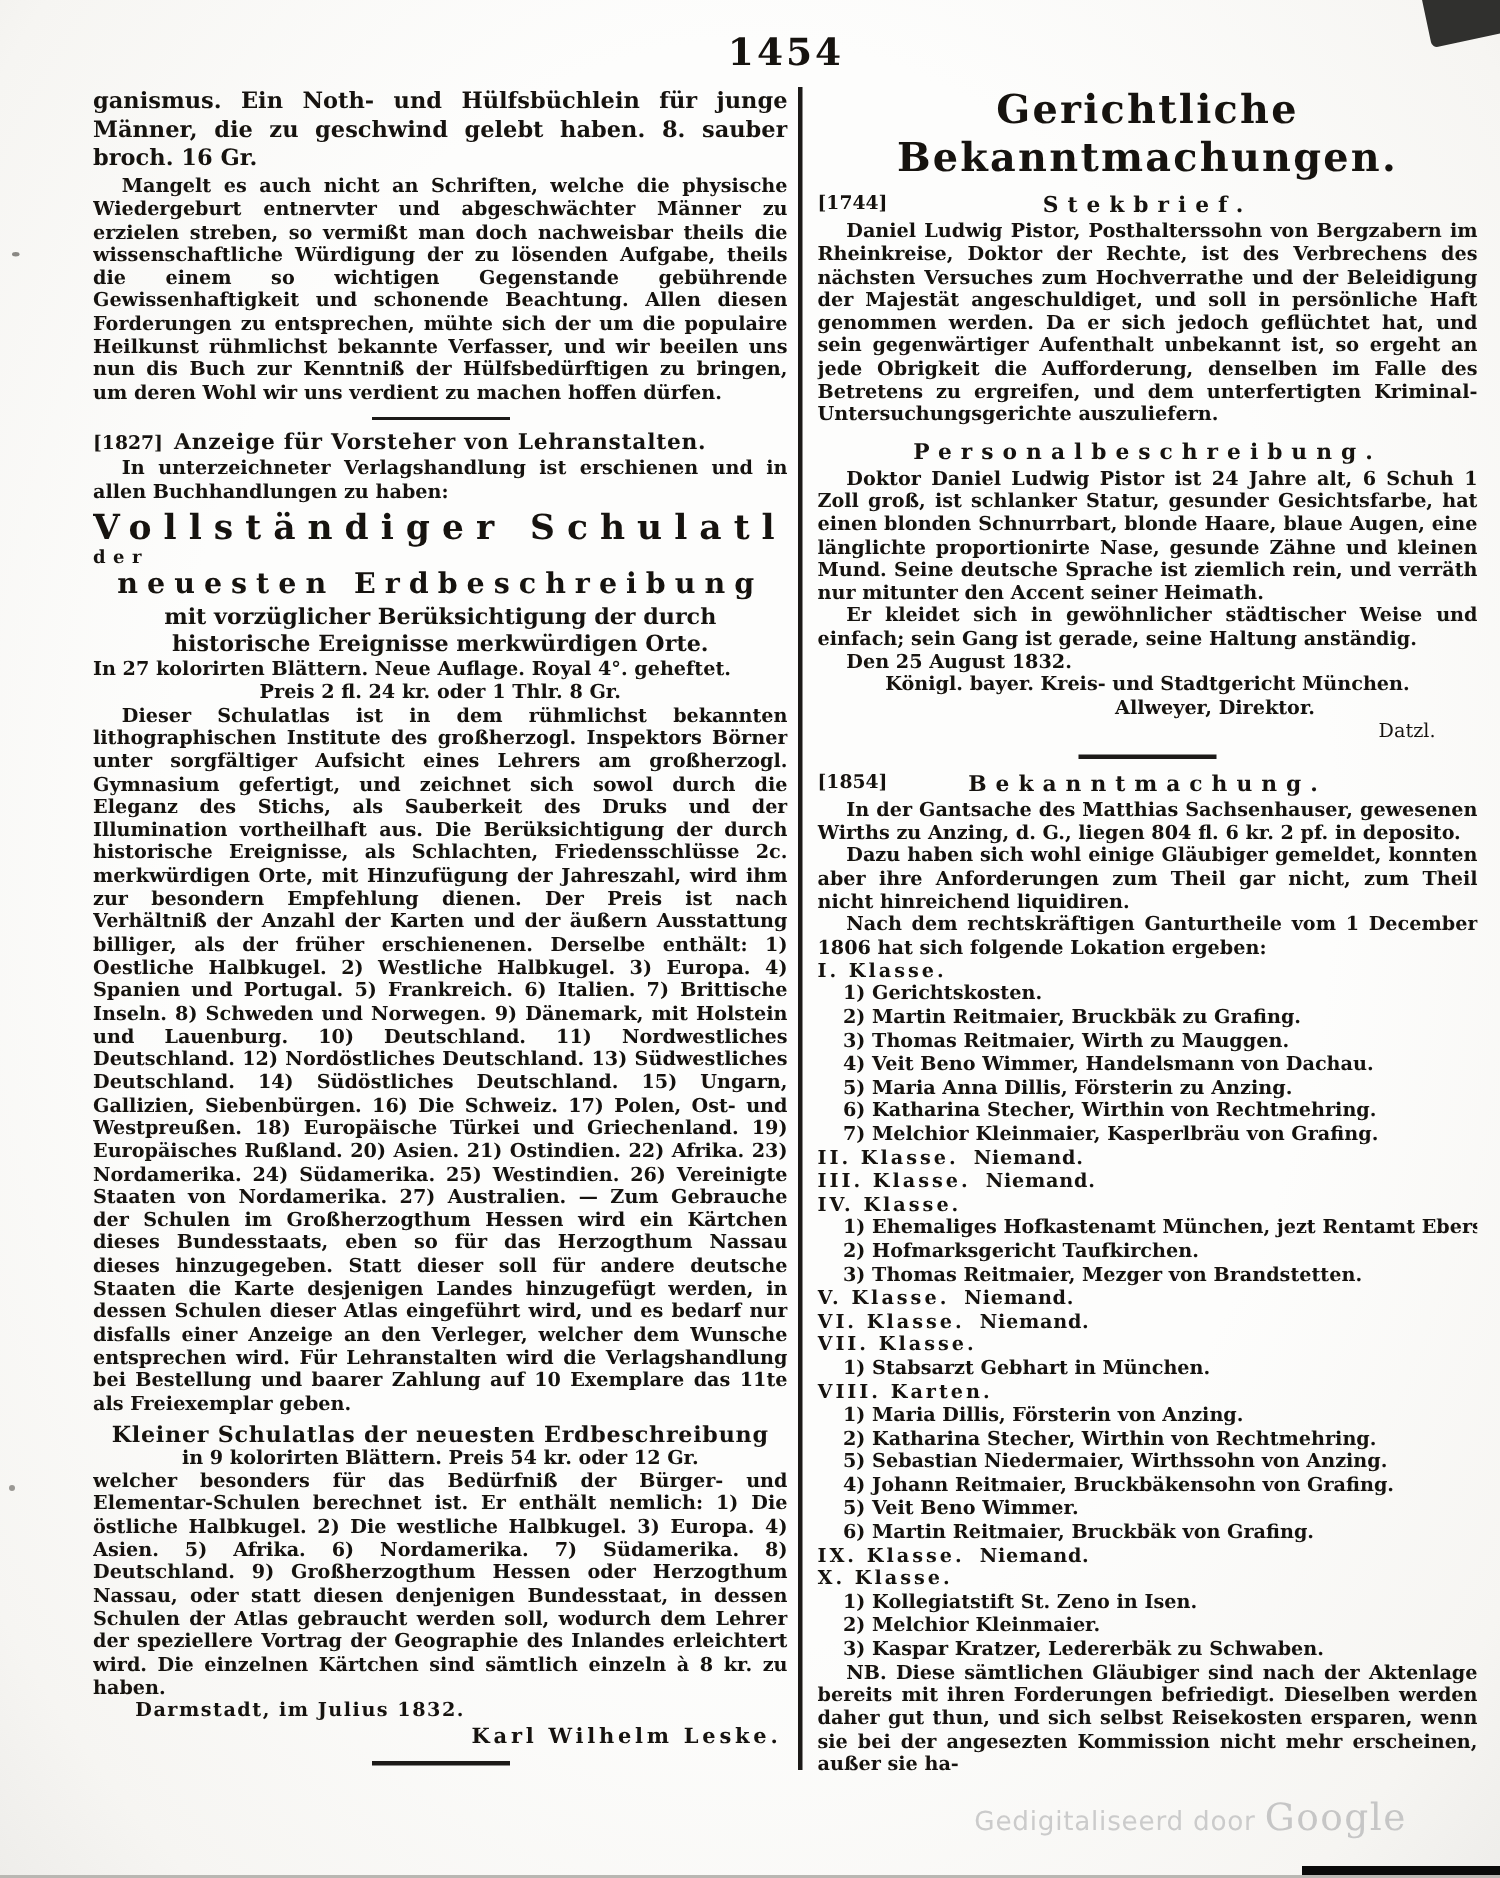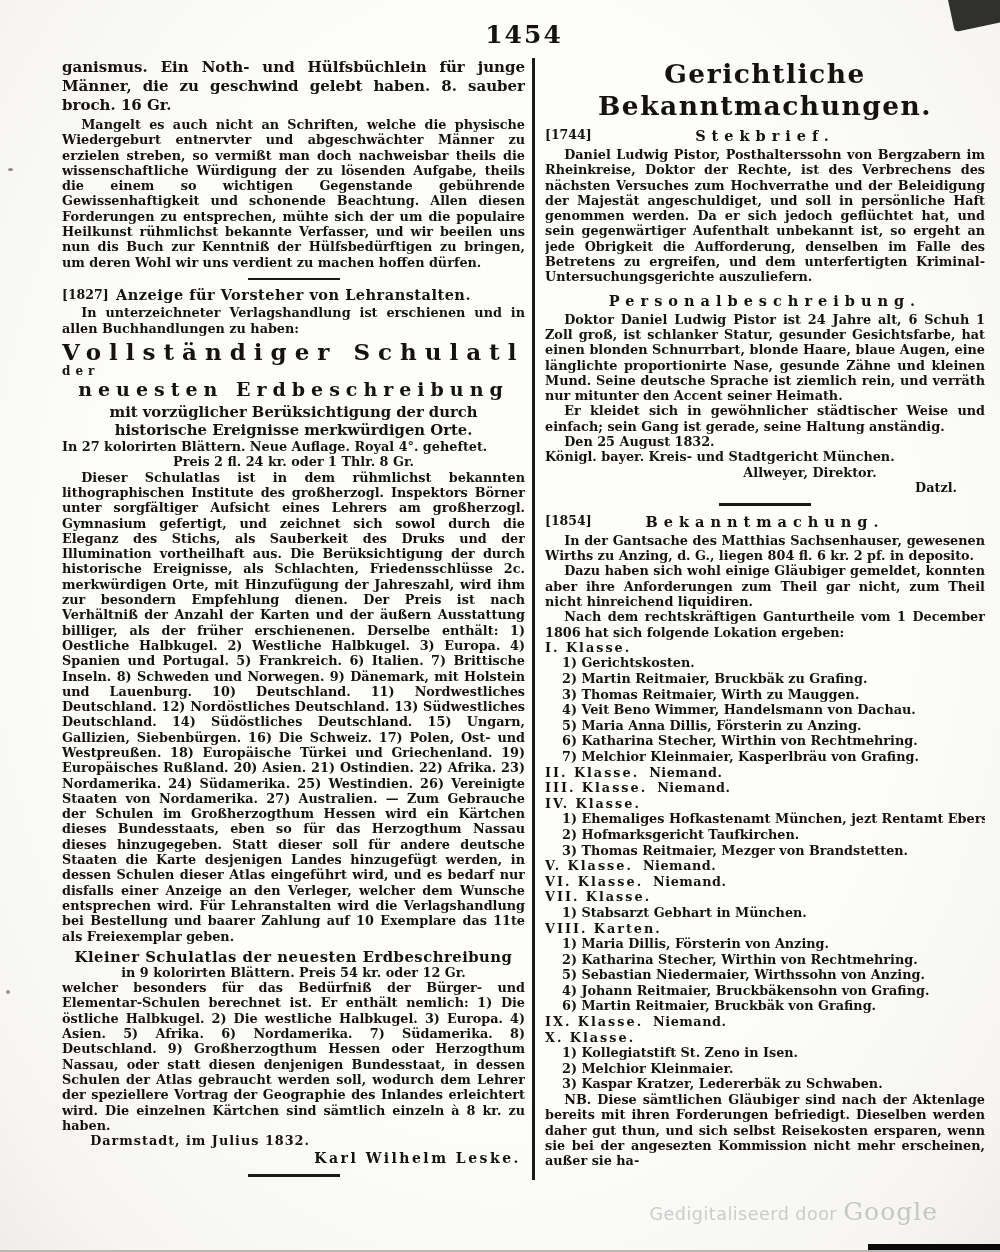--- a/index.html
+++ b/index.html
@@ -41,23 +41,23 @@
   .atlas-sub { text-align:center; font-size:14.8px; line-height:18px; font-weight:700; margin-top:3px; }
   .cline { text-align:center; font-weight:700; }
 
   .small-atlas-title { text-align:center; font-size:14.8px; font-weight:700; letter-spacing:0.5px; margin-top:4px; }
 
   .dateline { font-weight:700; text-indent:2.2em; text-align:left; letter-spacing:1px; }
   .signature { font-weight:700; text-align:right; letter-spacing:2.5px; padding-right:4px; margin-top:2px; font-size:14px; }
 
   .big-title { text-align:center; font-size:26.5px; font-weight:700; letter-spacing:1.5px; line-height:32px; margin-bottom:4px; }
 
-  .court-line { text-align:left; font-weight:700; }
+  .court-line { text-align:center; font-weight:700; }
   .director-line { text-align:center; font-weight:700; padding-left:90px; }
-  .clerk-line { text-align:right; font-weight:700; padding-right:28px; }
+  .clerk-line { text-align:right; font-weight:400; padding-right:28px; }
 
   .klabel { font-weight:700; letter-spacing:2px; }
   .ksuffix { font-weight:700; letter-spacing:0.5px; margin-left:10px; }
   .klasse { font-size:12.8px; line-height:15.6px; }
   .kitem { font-weight:700; padding-left:17px; font-size:12.8px; line-height:15.6px; white-space:nowrap; overflow:hidden; }
 
   .wm { position:absolute; right:62px; bottom:26px; color:#cbcbcb;
         font-family:"DejaVu Sans", sans-serif; font-size:17.5px; letter-spacing:0.5px; }
   .wm .glogo { font-family:"DejaVu Serif", serif; font-size:25px; color:#c6c6c6; letter-spacing:1px; }
 
@@ -156,20 +156,21 @@
         <div class="kitem">3) Thomas Reitmaier, Mezger von Brandstetten.</div>
         <div class="klasse"><span class="klabel">V. Klasse.</span><span class="ksuffix">Niemand.</span></div>
         <div class="klasse"><span class="klabel">VI. Klasse.</span><span class="ksuffix">Niemand.</span></div>
         <div class="klasse"><span class="klabel">VII. Klasse.</span></div>
         <div class="kitem">1) Stabsarzt Gebhart in München.</div>
         <div class="klasse"><span class="klabel">VIII. Karten.</span></div>
         <div class="kitem">1) Maria Dillis, Försterin von Anzing.</div>
         <div class="kitem">2) Katharina Stecher, Wirthin von Rechtmehring.</div>
         <div class="kitem">5) Sebastian Niedermaier, Wirthssohn von Anzing.</div>
         <div class="kitem">4) Johann Reitmaier, Bruckbäkensohn von Grafing.</div>
+        <div class="kitem">5) Veit Beno Wimmer.</div>
         <div class="kitem">6) Martin Reitmaier, Bruckbäk von Grafing.</div>
         <div class="klasse"><span class="klabel">IX. Klasse.</span><span class="ksuffix">Niemand.</span></div>
         <div class="klasse"><span class="klabel">X. Klasse.</span></div>
         <div class="kitem">1) Kollegiatstift St. Zeno in Isen.</div>
         <div class="kitem">2) Melchior Kleinmaier.</div>
         <div class="kitem">3) Kaspar Kratzer, Ledererbäk zu Schwaben.</div>
       </div>
 
     <p class="small frak indent">NB. Diese sämtlichen Gläubiger sind nach der Aktenlage bereits mit ihren Forderungen befriedigt. Dieselben werden daher gut thun, und sich selbst Reisekosten ersparen, wenn sie bei der angesezten Kommission nicht mehr erscheinen, außer sie ha-</p>
   </div>

